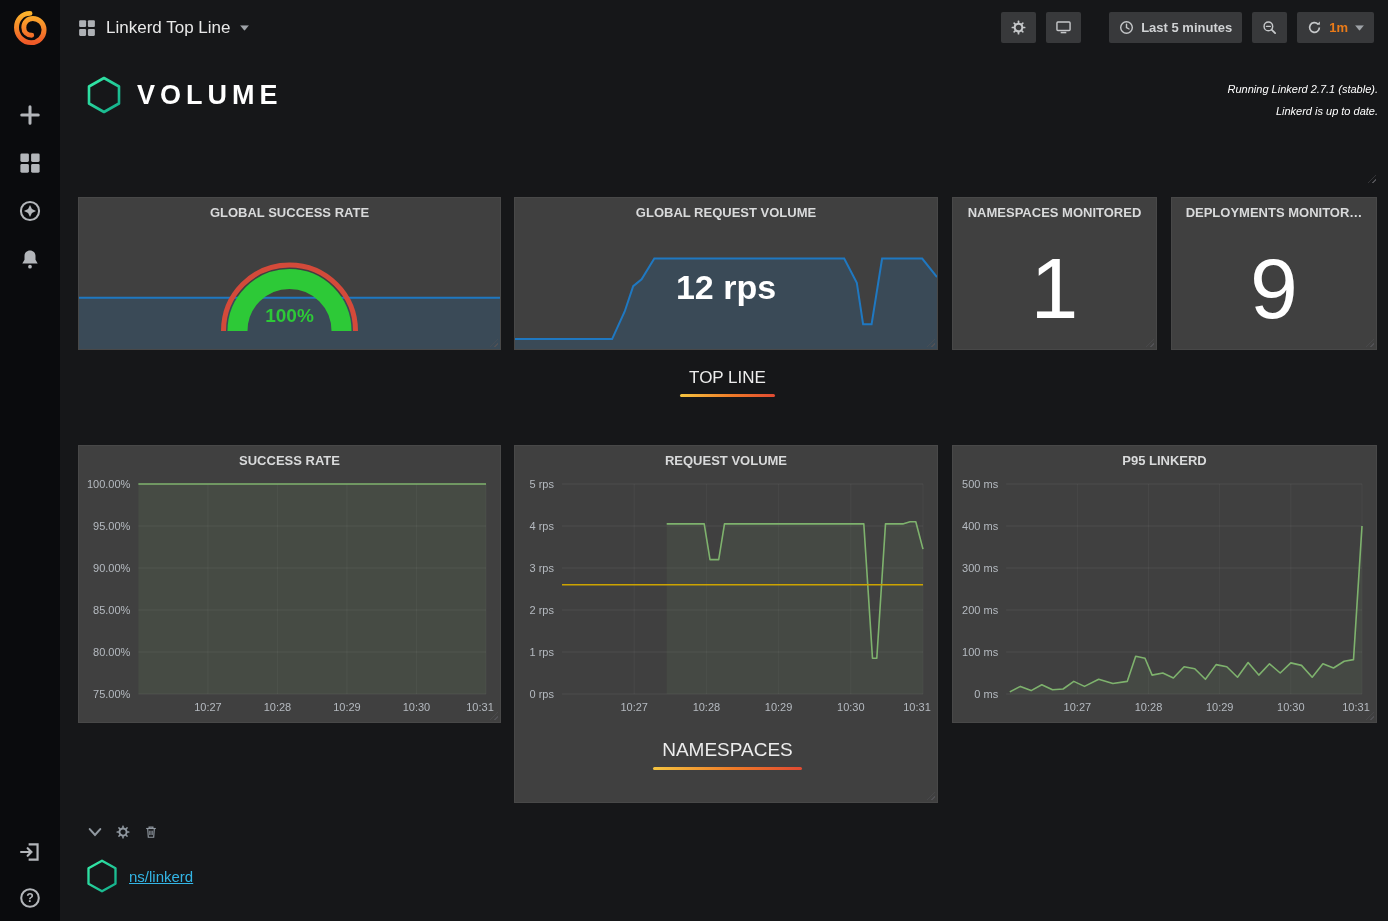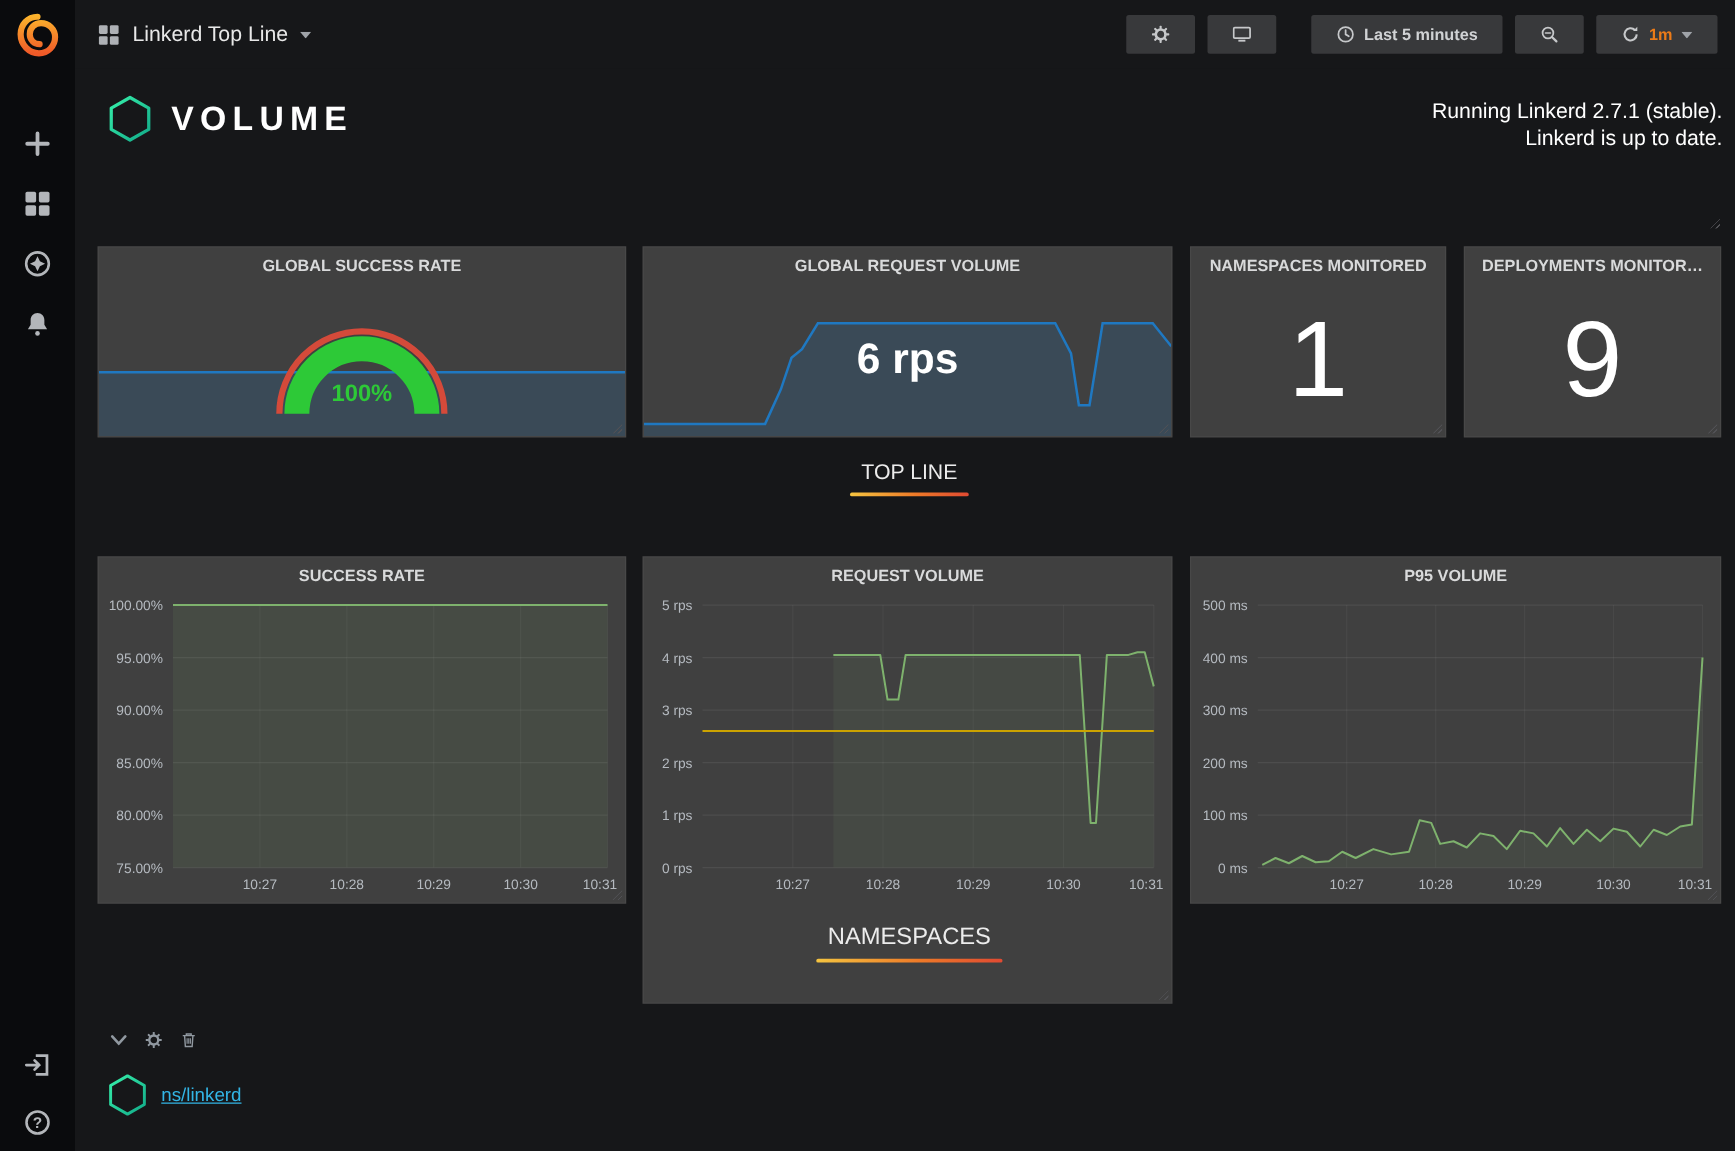--- a/index.html
+++ b/index.html
@@ -36,21 +36,21 @@
   }
   .nav-left { display: flex; align-items: center; gap: 10px; cursor: pointer; }
   .nav-grid-icon { width: 18px; height: 18px; color: #aeb1b5; }
   .nav-grid-icon svg { width: 100%; height: 100%; }
   .nav-title { font-size: 17px; font-weight: 500; color: #e8e8e8; }
   .caret { width: 9px; height: 6px; color: #9fa3a8; }
   .caret svg { width: 100%; height: 100%; }
   .nav-right { margin-left: auto; display: flex; align-items: center; gap: 10px; }
   .nav-btn {
     height: 31px; background: #38393b; border: none; border-radius: 2px;
-    display: flex; align-items: center; gap: 7px; padding: 0 20px;
+    display: flex; align-items: center; gap: 7px; padding: 0 10px;
     color: #d0d2d4; font-size: 13px; font-weight: 600; cursor: pointer;
     font-family: "Liberation Sans", sans-serif;
   }
   .nav-btn .bicon { width: 15px; height: 15px; color: #c6c8ca; }
   .nav-btn .bicon svg { width: 100%; height: 100%; }
   .nav-gap { width: 8px; }
   .refresh-interval { color: #eb7b18; font-weight: 700; }
 
   
   .content { position: absolute; left: 60px; top: 55px; right: 0; bottom: 0; }
@@ -69,21 +69,21 @@
     background: repeating-linear-gradient(-45deg, transparent 0 2px, #515155 2px 3px);
     clip-path: polygon(100% 0, 100% 100%, 0 100%);
     cursor: nwse-resize;
   }
 
   .header-panel { left: 18px; top: 5px; width: 1300px; height: 125px; }
   .brand-row { position: absolute; left: 6px; top: 15px; display: flex; align-items: center; gap: 13px; }
   .brand-logo { width: 40px; height: 40px; }
   .brand-text { font-size: 27px; font-weight: 600; letter-spacing: 5px; color: #ffffff; }
   .status-block { position: absolute; right: 0; top: 18px; text-align: right; }
-  .status-line { font-size: 17px; line-height: 22px; color: #ffffff; }
+  .status-line { font-size: 11px; line-height: 22px; color: #ffffff; font-style: italic; }
 
   .p-gsr { left: 18px;  top: 142px; width: 423px; height: 153px; }
   .p-grv { left: 454px; top: 142px; width: 424px; height: 153px; }
   .p-ns  { left: 892px; top: 142px; width: 205px; height: 153px; }
   .p-dep { left: 1111px; top: 142px; width: 206px; height: 153px; }
 
   .stat-body { position: absolute; left: 0; right: 0; top: 28px; bottom: 0; overflow: hidden; }
   .stat-center { position: absolute; inset: 0; display: flex; align-items: center; justify-content: center; }
   .stat-big { font-size: 86px; font-weight: 500; color: #ffffff; line-height: 1; }
   .stat-md { font-size: 34px; font-weight: 600; color: #ffffff; z-index: 2; }
@@ -318,21 +318,21 @@
           <path d="M 158.5 105 A 52 52 0 0 1 262.5 105.0" stroke="#2dc937" stroke-width="20" fill="none"></path>
         </svg>
       </div>
     <i class="rz"></i>
   </section>
 
   <section class="panel p-grv">
     <div class="panel-title">GLOBAL REQUEST VOLUME</div>
     <div class="stat-body">
       <div class="stat-center">
-          <span class="stat-md">6 rps</span>
+          <span class="stat-md">12 rps</span>
         </div>
     <svg width="422" height="123" class="abs">
           <polygon points="0,123 0,113.1 97.1,113.1 109.7,85.5 118.2,60.2 126.6,53.3 139.3,32.6 329.2,32.6 341.8,56.7 348.1,98.2 356.6,98.2 367.1,32.6 396.7,32.6 407.2,32.6 422,51 422,123" fill="rgba(31,120,193,0.18)"></polygon>
           <polyline points="0,113.1 97.1,113.1 109.7,85.5 118.2,60.2 126.6,53.3 139.3,32.6 329.2,32.6 341.8,56.7 348.1,98.2 356.6,98.2 367.1,32.6 396.7,32.6 407.2,32.6 422,51" fill="none" stroke="#1f78c1" stroke-width="2"></polyline>
         </svg>
       </div>
     <i class="rz"></i>
   </section>
 
   <section class="panel p-ns">
@@ -420,21 +420,21 @@
           <text x="400" y="237" text-anchor="middle" fill="#b5bac0" font-size="11">10:31</text>
           <polygon points="149.7,220.0 149.7,49.9 187.2,49.9 193.0,85.6 201.7,85.6 207.5,49.9 339.6,49.9 346.8,49.9 355.5,184.3 359.8,184.3 368.5,49.9 385.8,49.9 393.0,47.8 398.8,47.8 406.0,75.1 406.0,220.0" fill="rgba(126,178,109,0.08)"></polygon>
           <polyline points="149.7,49.9 187.2,49.9 193.0,85.6 201.7,85.6 207.5,49.9 339.6,49.9 346.8,49.9 355.5,184.3 359.8,184.3 368.5,49.9 385.8,49.9 393.0,47.8 398.8,47.8 406.0,75.1" fill="none" stroke="#7eb26d" stroke-width="1.6" stroke-linejoin="round"></polyline>
           <polyline points="45.0,110.8 406.0,110.8" fill="none" stroke="#cca300" stroke-width="1.6" stroke-linejoin="round"></polyline>
         </svg>
       </div>
     <i class="rz"></i>
   </section>
 
   <section class="panel g-lat">
-    <div class="panel-title">P95 VOLUME</div>
+    <div class="panel-title">P95 LINKERD</div>
     <div class="graph-body">
         <svg width="419" height="246" class="abs">
           <line x1="51.2" y1="10" x2="407" y2="10" stroke="rgba(255,255,255,0.07)"></line>
           <text x="43.2" y="14" text-anchor="end" fill="#b5bac0" font-size="11">500 ms</text>
           <line x1="51.2" y1="52" x2="407" y2="52" stroke="rgba(255,255,255,0.07)"></line>
           <text x="43.2" y="56" text-anchor="end" fill="#b5bac0" font-size="11">400 ms</text>
           <line x1="51.2" y1="94" x2="407" y2="94" stroke="rgba(255,255,255,0.07)"></line>
           <text x="43.2" y="98" text-anchor="end" fill="#b5bac0" font-size="11">300 ms</text>
           <line x1="51.2" y1="136" x2="407" y2="136" stroke="rgba(255,255,255,0.07)"></line>
           <text x="43.2" y="140" text-anchor="end" fill="#b5bac0" font-size="11">200 ms</text>

